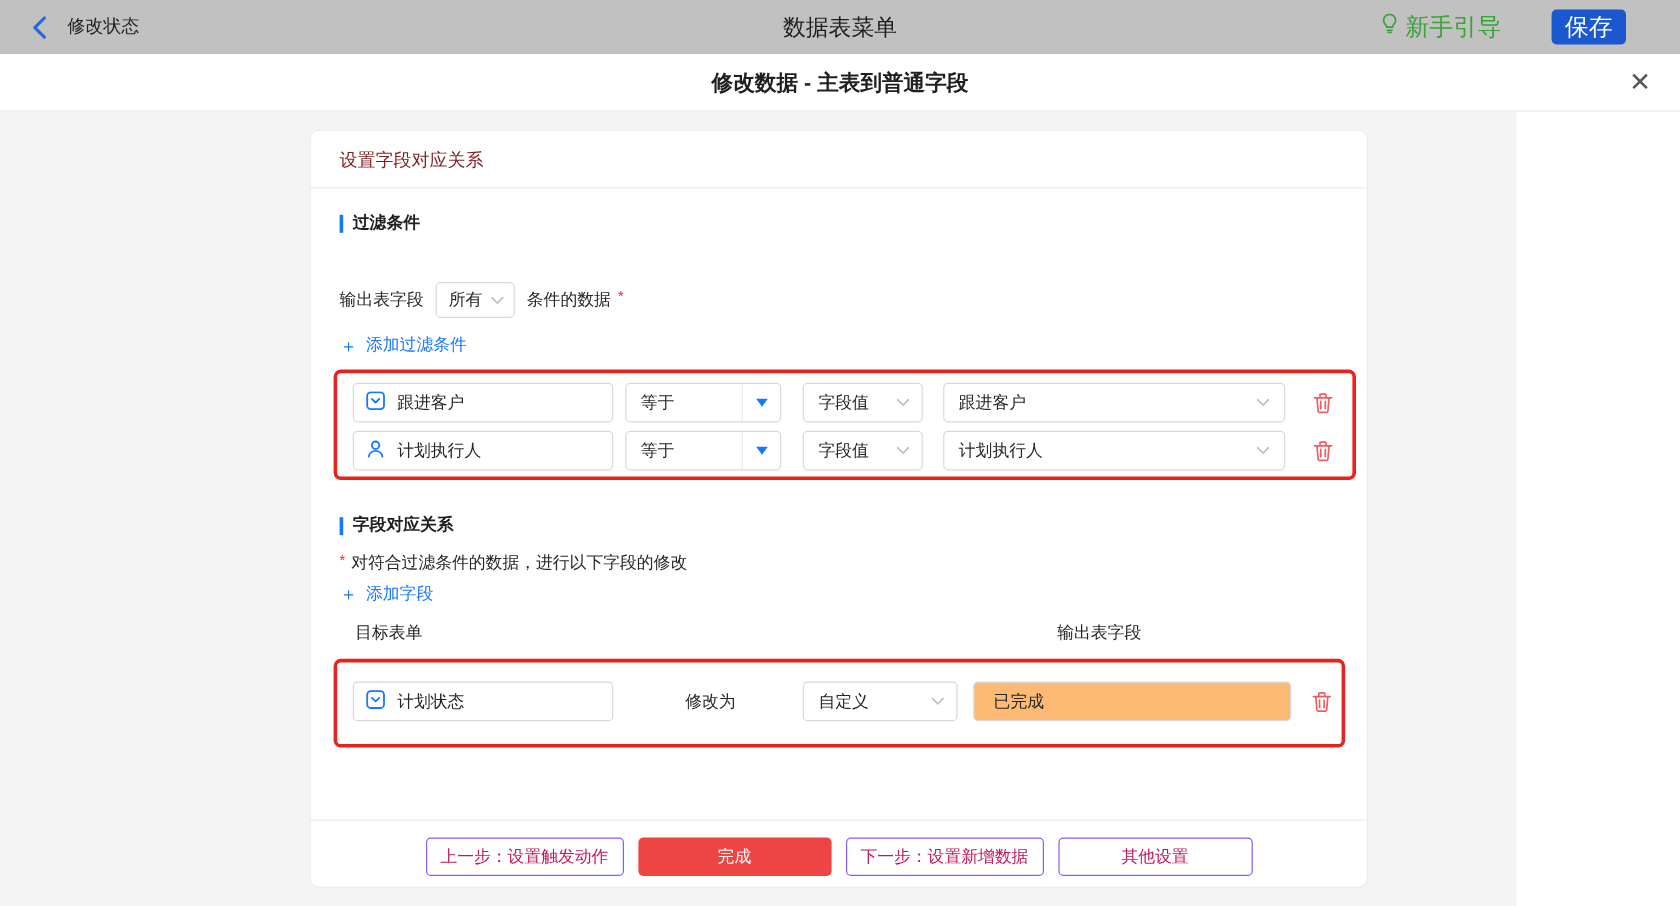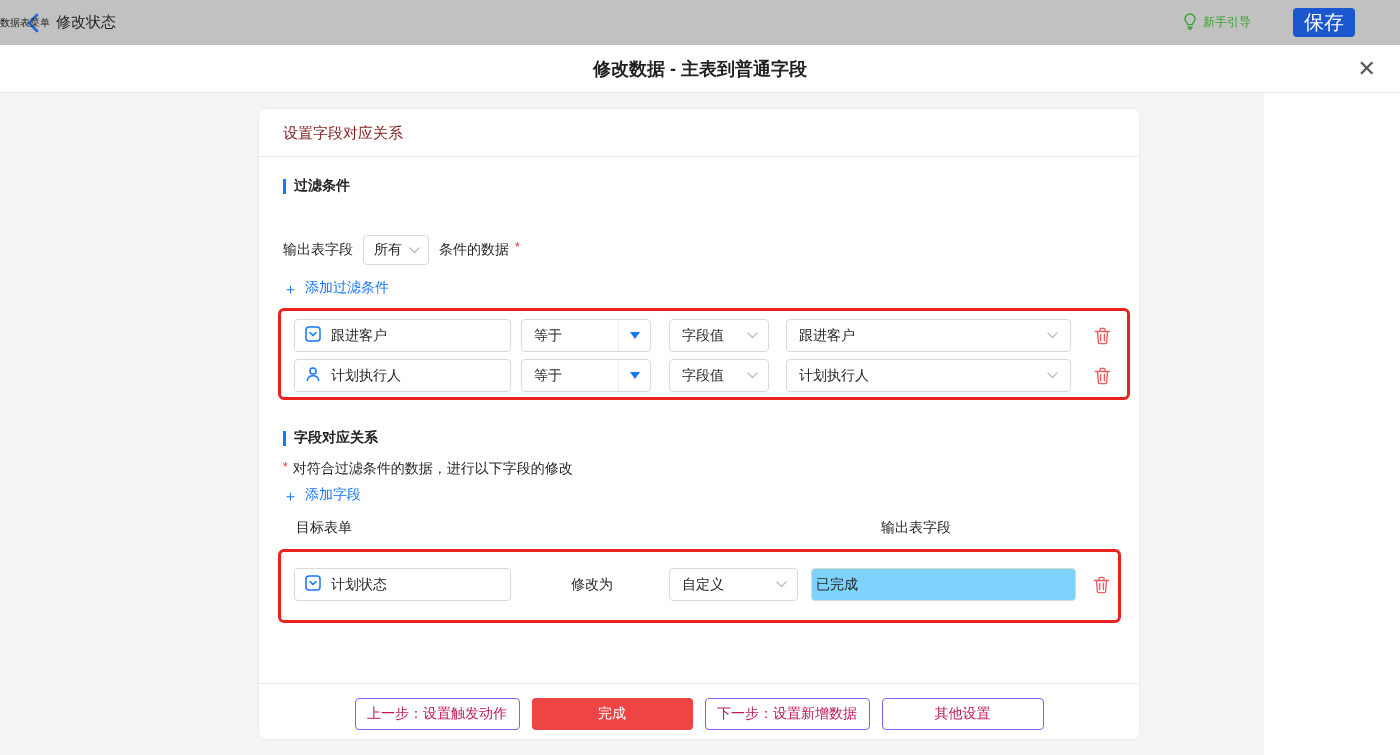--- a/index.html
+++ b/index.html
@@ -7,23 +7,23 @@
   body { font-family:"Liberation Sans","DejaVu Sans",sans-serif; color:#262626; font-size:14px; }
 
   .page { position:relative; width:1264px; height:755px; background:#f4f4f5; }
 
   
   .topbar { position:absolute; top:0; left:0; width:1400px; height:45px;
             background:#c1c1c1; display:flex; align-items:center; padding:0 45px 0 26px; }
   .back-btn { display:flex; align-items:center; cursor:pointer; }
   .back-btn svg { display:block; }
   .back-label { margin-left:16px; font-size:15px; color:#1f1f1f; }
-  .topbar-center { position:absolute; left:0; right:0; text-align:left; font-size:10px; color:#1f1f1f; pointer-events:none; }
+  .topbar-center { position:absolute; left:0; right:0; text-align:center; font-size:19px; color:#1f1f1f; pointer-events:none; }
   .topbar-right { margin-left:auto; display:flex; align-items:center; gap:42px; position:relative; z-index:2; }
-  .guide-link { display:flex; align-items:center; gap:6px; color:#3aa33a; font-size:12px; cursor:pointer; }
+  .guide-link { display:flex; align-items:center; gap:6px; color:#3aa33a; font-size:20px; cursor:pointer; }
   .save-btn { width:62px; height:29px; background:#1b57cf; color:#fff; border:none; border-radius:4px;
               font-size:20px; font-family:inherit; cursor:pointer; }
 
   
   .modal-header { position:absolute; top:45px; left:0; width:1400px; height:48px; background:#fff;
                   border-bottom:1px solid #e8e8e8; display:flex; align-items:center; justify-content:center; }
   .modal-title { font-size:18px; font-weight:700; color:#1f1f1f; }
   .modal-close { position:absolute; right:24px; top:50%; transform:translateY(-50%);
                  font-size:22px; line-height:1; color:#57565e; cursor:pointer; }
 
@@ -78,22 +78,22 @@
                 margin-left:17px; display:flex; align-items:center; padding:0 12px; cursor:pointer; }
   .val-select .val { flex:1; }
   .trash-btn { margin-left:23px; background:none; border:none; cursor:pointer; display:flex; align-items:center; padding:0; }
 
   .rows-2 { position:absolute; left:35px; top:459px; }
   .map-row { display:flex; align-items:center; height:33px; }
   .modify-label { margin-left:60px; width:98px; font-size:14px; }
   .mode-select { width:129px; height:33px; border:1px solid #d9d9d9; border-radius:4px; background:#fff;
                  display:flex; align-items:center; padding:0 10px 0 12px; cursor:pointer; }
   .mode-select .val { flex:1; }
-  .text-input { width:265px; height:33px; border:1px solid #d9d9d9; border-radius:4px; background:#7dd3fc;
-                margin-left:13px; display:flex; align-items:center; padding:0 4px; cursor:text; }
+  .text-input { width:265px; height:33px; border:1px solid #d9d9d9; border-radius:4px; background:#fdba74;
+                margin-left:13px; display:flex; align-items:center; padding:0 16px; cursor:text; }
   .map-row .trash-btn { margin-left:17px; }
 
   
   .footer-divider { position:absolute; left:0; top:574px; width:100%; border-top:1px solid #ebebeb; }
   .footer { position:absolute; left:0; top:589px; width:100%; display:flex; justify-content:center; gap:12px; }
   .btn { height:32px; border-radius:4px; font-size:14px; font-family:inherit; cursor:pointer;
          background:#fff; border:1px solid #8b5cf6; color:#be185d; }
   .btn-prev { width:165px; }
   .btn-done { width:161px; background:#ef4444; border:none; color:#fff; }
   .btn-next { width:165px; }

